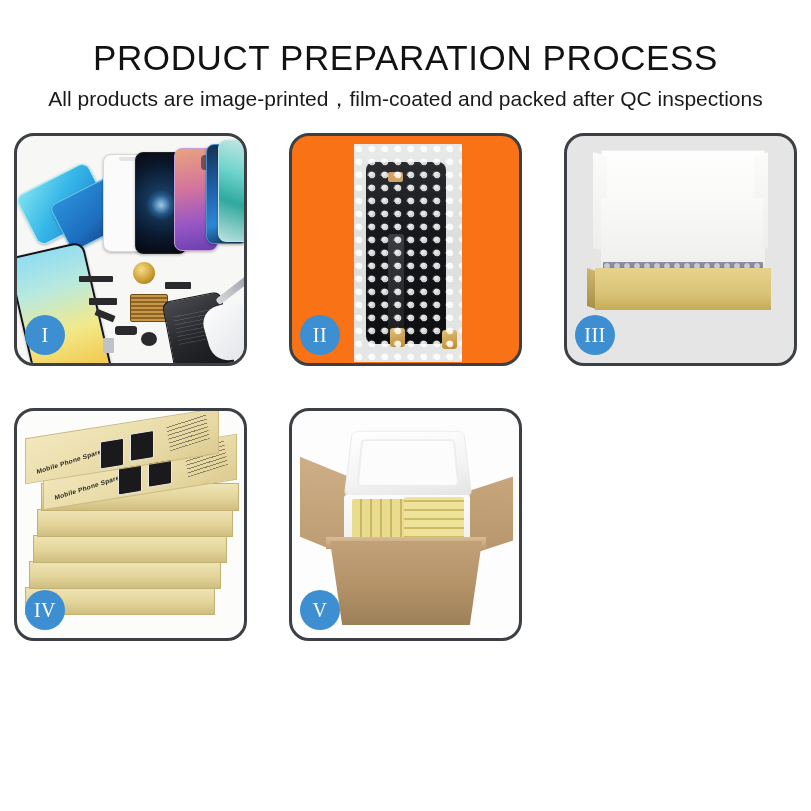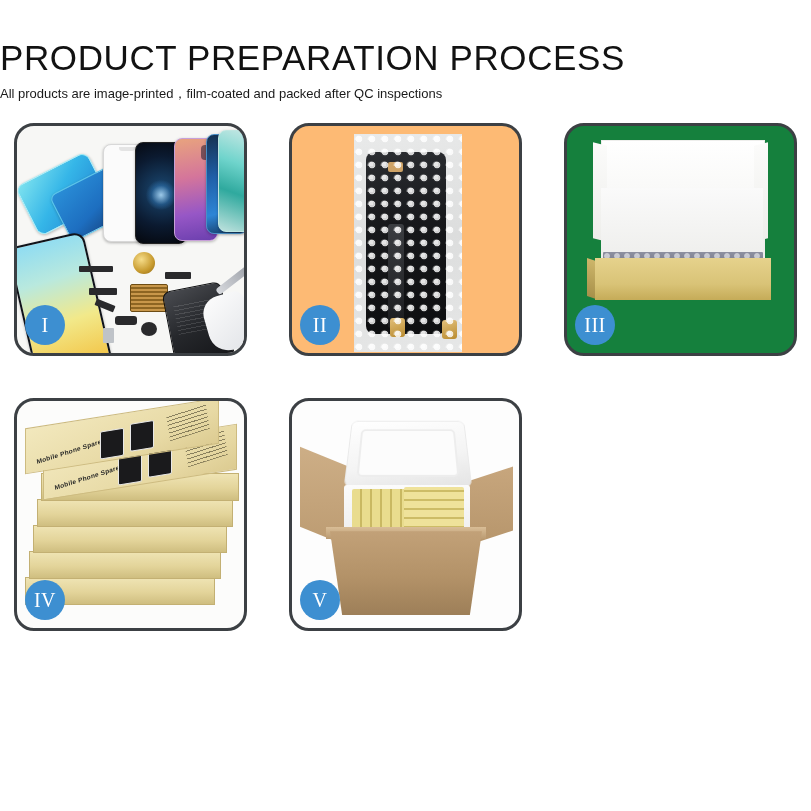--- a/index.html
+++ b/index.html
@@ -11,34 +11,34 @@
     width: 811px;
     height: 811px;
     overflow: hidden;
     font-family: "Liberation Sans", sans-serif;
     color: #111111;
   }
 
   
   .header {
     padding-top: 40px;
-    text-align: left;
+    text-align: center;
   }
   .page-title {
     font-family: "Liberation Sans", sans-serif;
     font-size: 35px;
     font-weight: 400;
     letter-spacing: 0.6px;
     color: #121212;
     margin: 0;
     line-height: 1.05;
   }
   .page-subtitle {
     font-family: "Liberation Sans", sans-serif;
-    font-size: 13px;
+    font-size: 21px;
     font-weight: 400;
     color: #1a1a1a;
     margin: 9px 0 0 0;
     line-height: 1.2;
   }
 
   
   .steps-grid {
     margin: 22px auto 0 auto;
     width: 783px;
@@ -181,21 +181,21 @@
     border-radius: 3px;
   }
   .p1-hand {
     position: absolute; right: -6px; top: 168px; width: 44px; height: 56px;
     background: linear-gradient(150deg,#fdfdfd 0%, #e2e4e8 100%);
     border-radius: 18px 10px 12px 20px;
     transform: rotate(-16deg);
   }
 
   
-  .p2 { background: #fdba74; }
+  .p2 { background: #f97316; }
   .p2-bag {
     position: absolute;
     left: 62px; top: 8px; width: 108px; height: 218px;
     background:
       radial-gradient(circle at 25% 18%, rgba(255,255,255,0.95) 0 3px, rgba(0,0,0,0) 4px),
       linear-gradient(170deg,#e9eaea 0%, #dcdddd 50%, #e6e7e7 100%);
   }
   .p2-lcd {
     position: absolute;
     left: 12px; top: 18px; width: 80px; height: 182px;
@@ -221,21 +221,21 @@
     position: absolute; inset: 0;
     background:
       radial-gradient(circle at 5px 5px, rgba(255,255,255,0.85) 0 3.2px, rgba(255,255,255,0.05) 3.6px, rgba(0,0,0,0) 5px),
       radial-gradient(circle at 11px 12px, rgba(255,255,255,0.6) 0 2.6px, rgba(0,0,0,0) 4px);
     background-size: 13px 13px, 13px 13px;
     background-position: 0 0, 6px 6px;
     opacity: 0.95;
   }
 
   
-  .p3 { background: #15803d; }
+  .p3 { background: #e5e5e5; }
   .p3-lid {
     position: absolute; left: 34px; top: 14px; width: 162px; height: 124px;
     background: linear-gradient(180deg,#ffffff 0%, #f4f4f2 72%, #e9e9e6 100%);
     border: 1px solid #eeeeec;
   }
   .p3-lid-l {
     position: absolute; left: 26px; top: 18px; width: 14px; height: 96px;
     background: linear-gradient(180deg,#fbfbfa,#eeeeeb);
     transform: skewY(14deg);
   }

